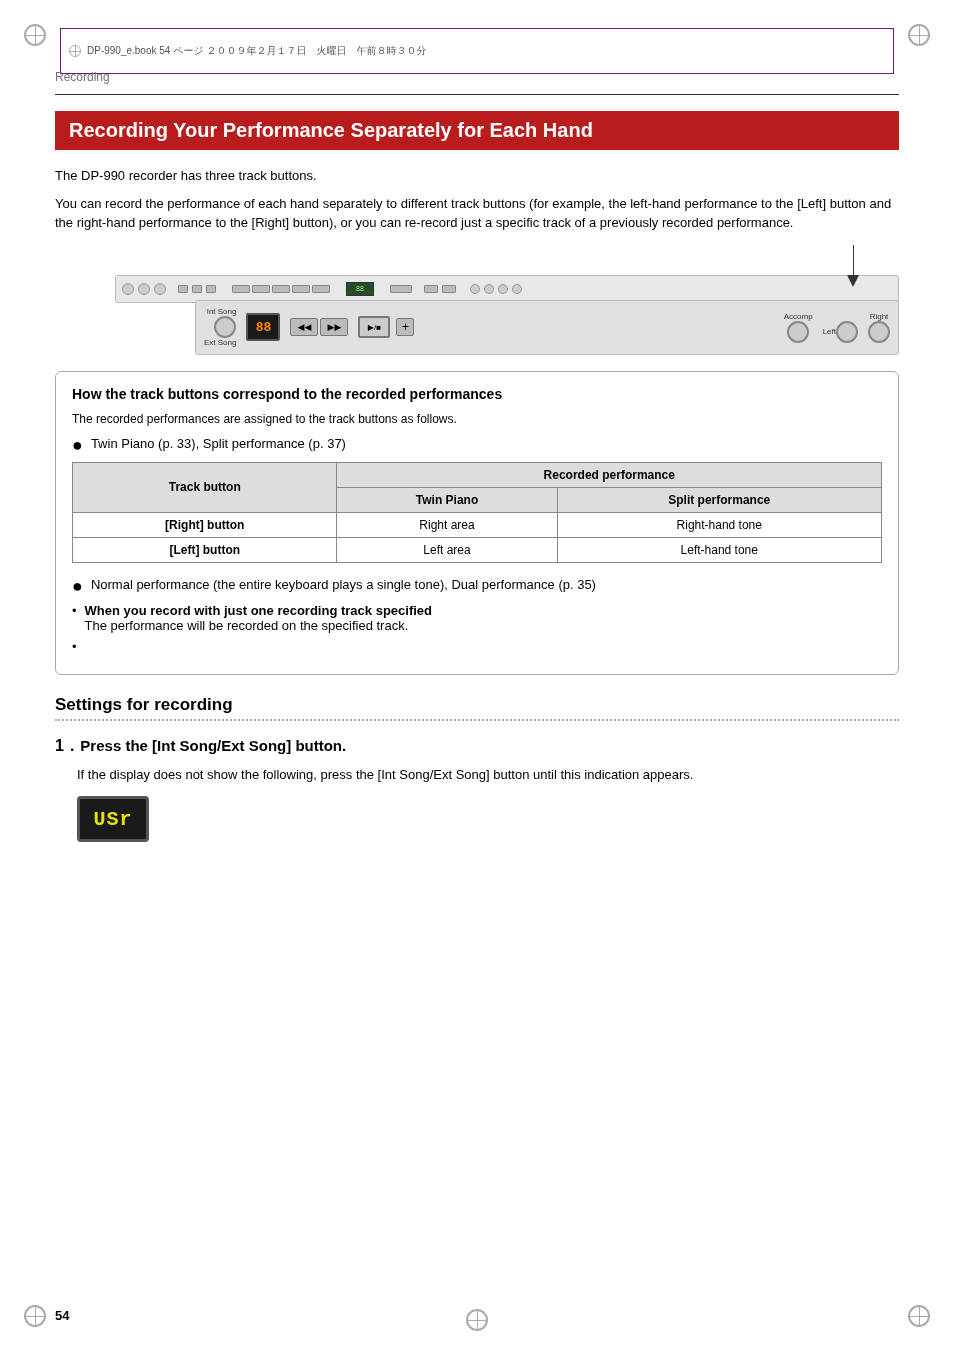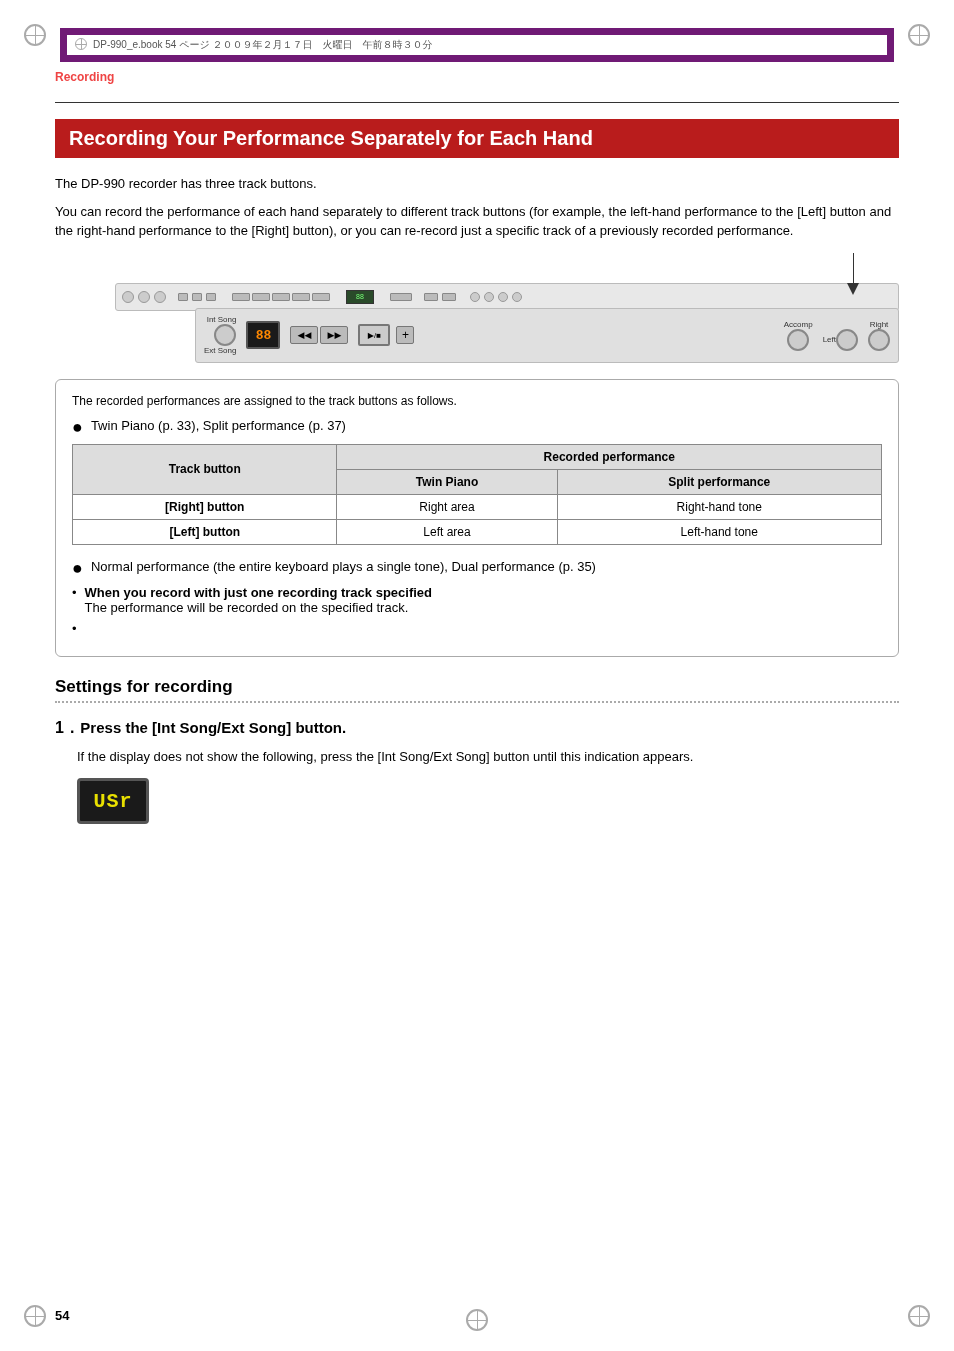--- a/index.html
+++ b/index.html
@@ -56,22 +56,23 @@
       left: 0;
     }
 
     
     .header-bar {
       position: absolute;
       top: 28px;
       left: 60px;
       right: 60px;
       display: flex;
-      border: 7px solid #701a75;
-      padding: 3px 8px;
+      align-items: center;
+      border: 1px solid #701a75;
+      padding: 15px 8px;
       font-size: 10px;
       color: #555;
     }
 
     .header-crosshair {
       width: 12px;
       height: 12px;
       border: 1px solid #aaa;
       border-radius: 50%;
       margin-right: 6px;
@@ -90,23 +91,22 @@
     .content {
       position: absolute;
       top: 70px;
       left: 55px;
       right: 55px;
     }
 
     
     .breadcrumb {
       font-size: 12px;
-      color: #ef4444;
-      margin-bottom: 18px;
-      font-weight: bold;
+      color: #737373;
+      margin-bottom: 10px;
     }
 
     
     .h-rule {
       height: 1px;
       background: #333;
       margin-bottom: 16px;
     }
 
     
@@ -532,20 +532,21 @@
         <div style="display:flex;flex-direction:column;align-items:center;font-size:8px;color:#333">
           <span>Right</span>
           <div class="lower-round-btn"></div>
         </div>
       </div>
     </div>
   </div>
 
   <div class="info-box">
 
+    <div class="info-box-title">How the track buttons correspond to the recorded performances</div>
 
     <div class="info-box-subtitle">The recorded performances are assigned to the track buttons as follows.</div>
 
     <div class="dot-bullet">
       <div class="dot-bullet-mark">●</div>
       <span>Twin Piano (p. 33), Split performance (p. 37)</span>
     </div>
 
     <table class="performance-table">
       <thead>

